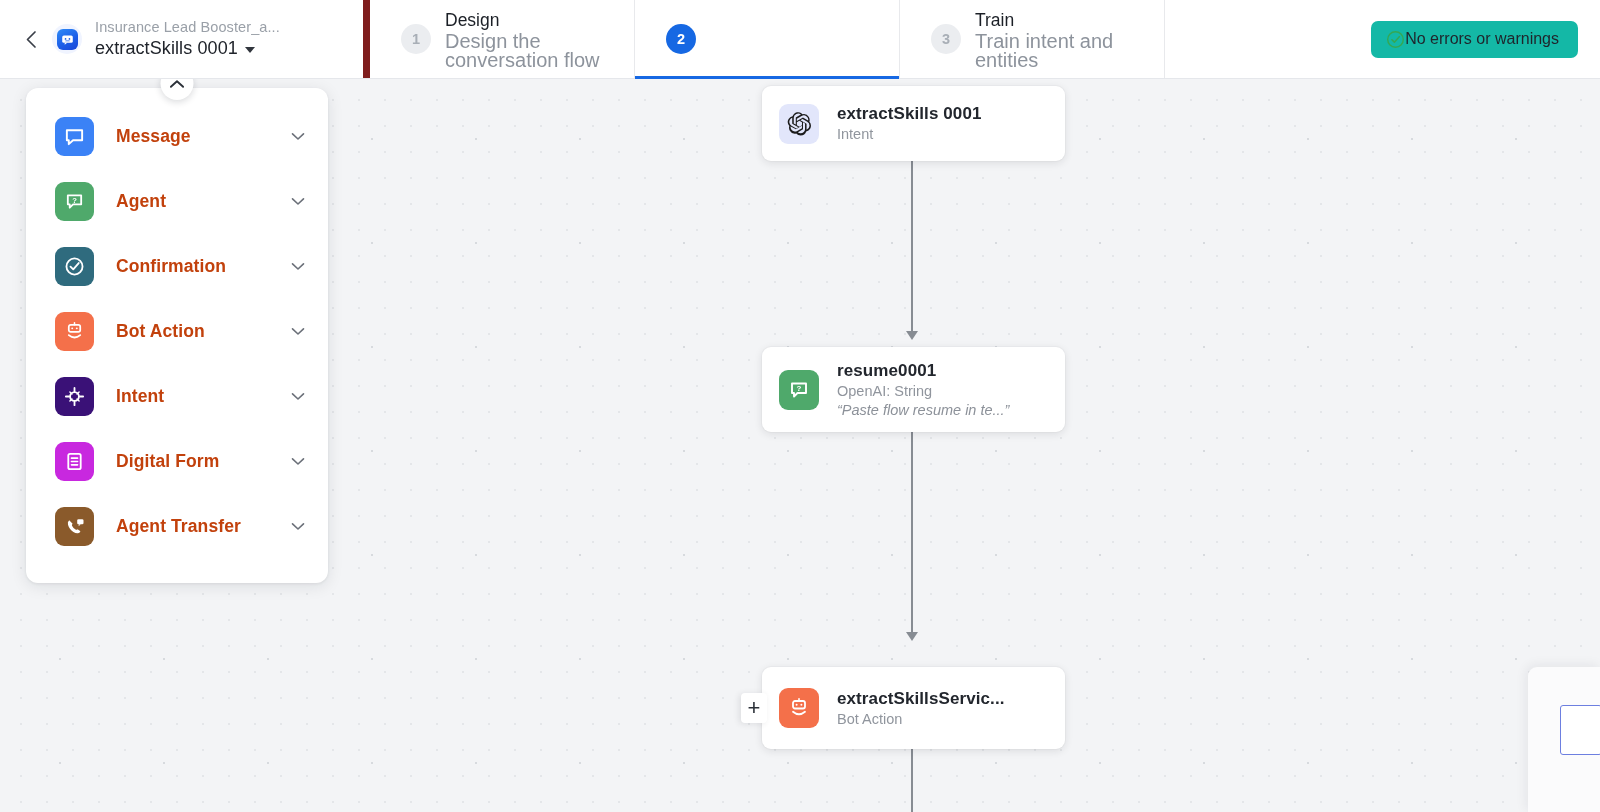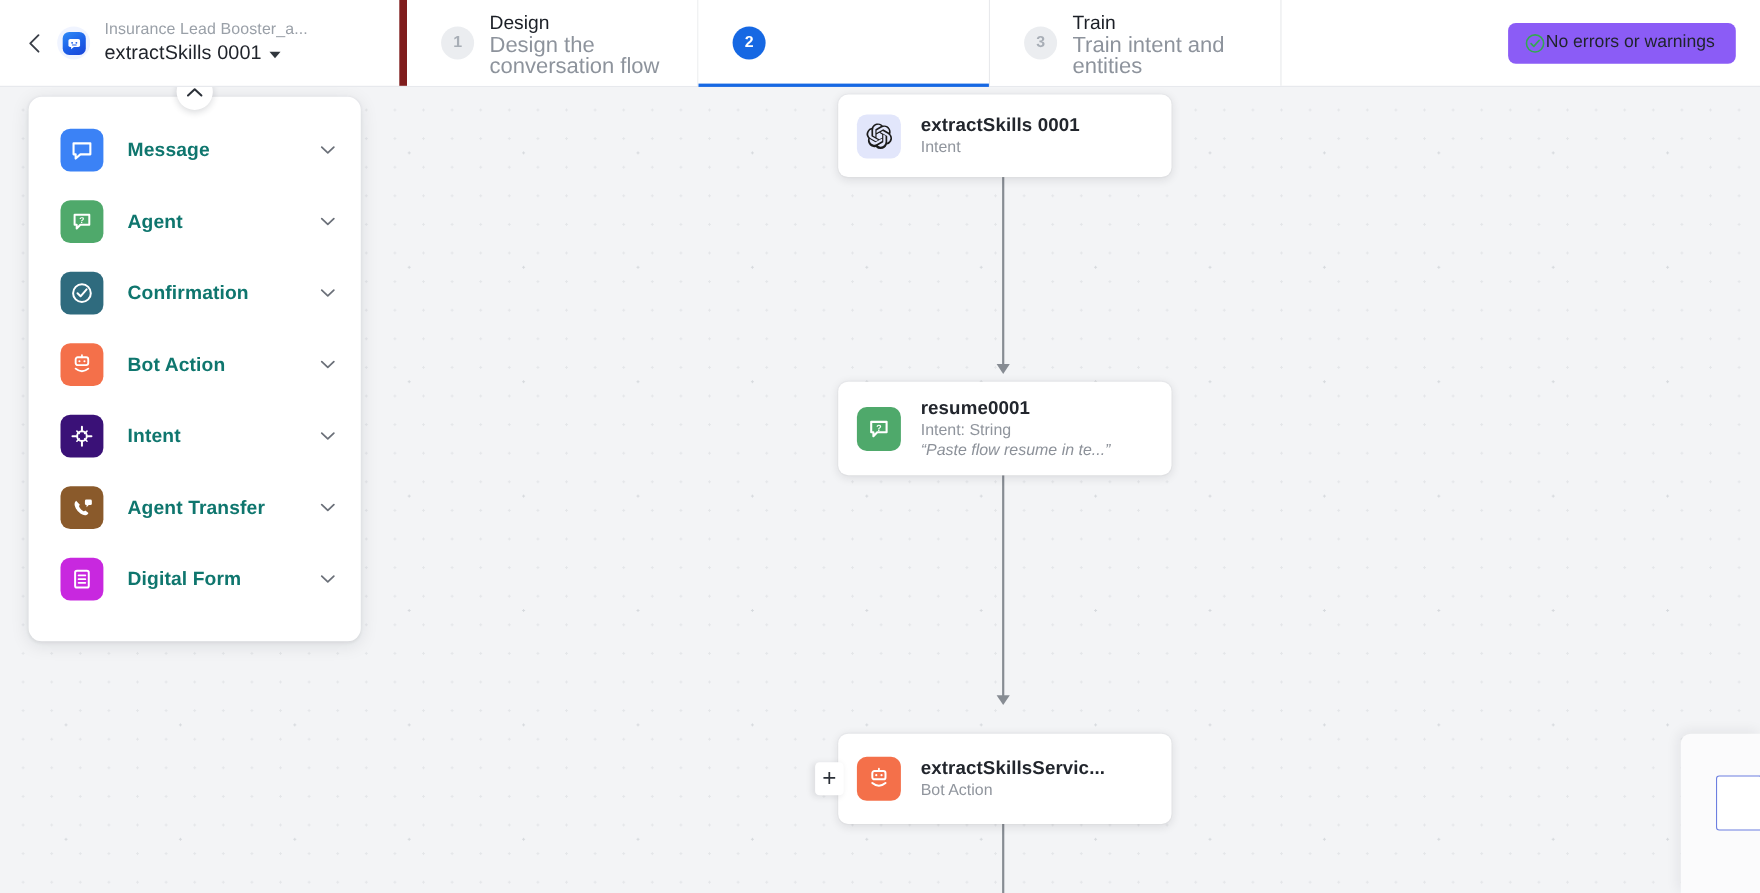--- a/index.html
+++ b/index.html
@@ -84,21 +84,21 @@
     content: ""; position: absolute; left: 0; right: 0; bottom: -1px;
     height: 3px; background: #1668e3;
   }
 
   .hdr-right {
     flex: 1; display: flex; align-items: center; justify-content: flex-end;
     padding-right: 22px;
   }
   .status-pill {
     display: flex; align-items: center; 
-    background: #8b5cf6; border-radius: 7px;
+    background: #14b8a6; border-radius: 7px;
     padding: 9px 19px 9px 15px; cursor: default;
   }
   .status-text { font-size: 16px; color: #1f242b; white-space: nowrap; }
 
   
   .canvas {
     position: absolute; top: 79px; left: 0;
     width: 1600px; height: 733px;
     background-color: #f3f4f6;
     background-image:
@@ -130,21 +130,21 @@
     height: 65px; padding: 0 22px 0 29px;
     cursor: pointer;
   }
   .pal-icon {
     width: 39px; height: 39px; flex: 0 0 39px; border-radius: 9px;
     display: flex; align-items: center; justify-content: center;
   }
   .pal-icon.round { border-radius: 50%; }
   .pal-label {
     margin-left: 22px; flex: 1;
-    font-size: 17.5px; font-weight: bold; color: #0f766e; letter-spacing: .1px;
+    font-size: 17.5px; font-weight: bold; color: #c2410c; letter-spacing: .1px;
   }
   .pal-chev { flex: 0 0 16px; display: flex; align-items: center; justify-content: center; }
 
   
   .node {
     position: absolute;
     background: #ffffff; border-radius: 9px;
     box-shadow: 0 2px 9px rgba(25,30,40,.11), 0 0 0 1px rgba(25,30,40,.025);
     display: flex; align-items: center;
     padding: 0 20px 0 17px;
@@ -352,44 +352,44 @@
         </div>
         <div class="pal-label">Intent</div>
         <div class="pal-chev">
           <svg width="14" height="9" viewBox="0 0 14 9">
             <path d="M1.5 1.8 L7 7 L12.5 1.8" fill="none" stroke="#6b7079" stroke-width="1.6" stroke-linecap="round" stroke-linejoin="round"></path>
           </svg>
         </div>
       </div>
 
       <div class="pal-item">
+        <div class="pal-icon" style="background:#c828df">
+          <svg width="21" height="21" viewBox="0 0 22 22">
+            <rect x="4.5" y="3" width="13" height="16" rx="1.8" fill="none" stroke="#ffffff" stroke-width="1.9"></rect>
+            <path d="M7.8 7.5 h6.4 M7.8 11 h6.4 M7.8 14.5 h6.4" stroke="#ffffff" stroke-width="1.7" stroke-linecap="round"></path>
+          </svg>
+        </div>
+        <div class="pal-label">Digital Form</div>
+        <div class="pal-chev">
+          <svg width="14" height="9" viewBox="0 0 14 9">
+            <path d="M1.5 1.8 L7 7 L12.5 1.8" fill="none" stroke="#6b7079" stroke-width="1.6" stroke-linecap="round" stroke-linejoin="round"></path>
+          </svg>
+        </div>
+      </div>
+
+      <div class="pal-item">
         <div class="pal-icon" style="background:#8a5a2b">
           <svg width="22" height="22" viewBox="0 0 22 22">
             <path d="M5.2 4.2 q-2 1.6 -1.2 4.6 q1.2 4.4 5.4 7.2 q3 1.9 5.3 1.1 q1.2 -0.4 1.7 -1.8 l-2.8 -2.1
                      q-1 0.9 -2 0.4 q-2.4 -1.4 -3.6 -3.9 q-0.4 -1 0.6 -1.9 Z" fill="#ffffff"></path>
             <rect x="13.2" y="3.2" width="6.3" height="5" rx="1.3" fill="#ffffff"></rect>
             <path d="M14.7 8.2 v2 l2 -2 Z" fill="#ffffff"></path>
           </svg>
         </div>
         <div class="pal-label">Agent Transfer</div>
-        <div class="pal-chev">
-          <svg width="14" height="9" viewBox="0 0 14 9">
-            <path d="M1.5 1.8 L7 7 L12.5 1.8" fill="none" stroke="#6b7079" stroke-width="1.6" stroke-linecap="round" stroke-linejoin="round"></path>
-          </svg>
-        </div>
-      </div>
-
-      <div class="pal-item">
-        <div class="pal-icon" style="background:#c828df">
-          <svg width="21" height="21" viewBox="0 0 22 22">
-            <rect x="4.5" y="3" width="13" height="16" rx="1.8" fill="none" stroke="#ffffff" stroke-width="1.9"></rect>
-            <path d="M7.8 7.5 h6.4 M7.8 11 h6.4 M7.8 14.5 h6.4" stroke="#ffffff" stroke-width="1.7" stroke-linecap="round"></path>
-          </svg>
-        </div>
-        <div class="pal-label">Digital Form</div>
         <div class="pal-chev">
           <svg width="14" height="9" viewBox="0 0 14 9">
             <path d="M1.5 1.8 L7 7 L12.5 1.8" fill="none" stroke="#6b7079" stroke-width="1.6" stroke-linecap="round" stroke-linejoin="round"></path>
           </svg>
         </div>
       </div>
 
 
     </div>
 
@@ -426,21 +426,21 @@
 
     <div class="node" style="left:762px; top:268px; width:303px; height:85px;">
       <div class="node-icon" style="background:#4fa96b">
         <svg width="22" height="22" viewBox="0 0 22 22">
           <path d="M4 4.5 h14 v9.5 h-8.5 L6 17.5 V14 H4 Z" fill="none" stroke="#ffffff" stroke-width="1.9" stroke-linejoin="round"></path>
           <text x="11" y="12.4" font-size="8" font-family="Liberation Sans, sans-serif" fill="#ffffff" text-anchor="middle" font-weight="bold">?</text>
         </svg>
       </div>
       <div class="node-texts">
         <div class="node-title">resume0001</div>
-        <div class="node-sub">Intent: String</div>
+        <div class="node-sub">OpenAI: String</div>
         <div class="node-quote">“Paste flow resume in te...”</div>
       </div>
     </div>
 
     <div class="node" style="left:762px; top:588px; width:303px; height:82px;">
       <div class="node-plus">+</div>
       <div class="node-icon" style="background:#f4704a">
         <svg width="22" height="22" viewBox="0 0 22 22">
           <rect x="5" y="4" width="12" height="7.5" rx="2" fill="none" stroke="#ffffff" stroke-width="1.8"></rect>
           <circle cx="8.6" cy="7.7" r="1" fill="#ffffff"></circle>

